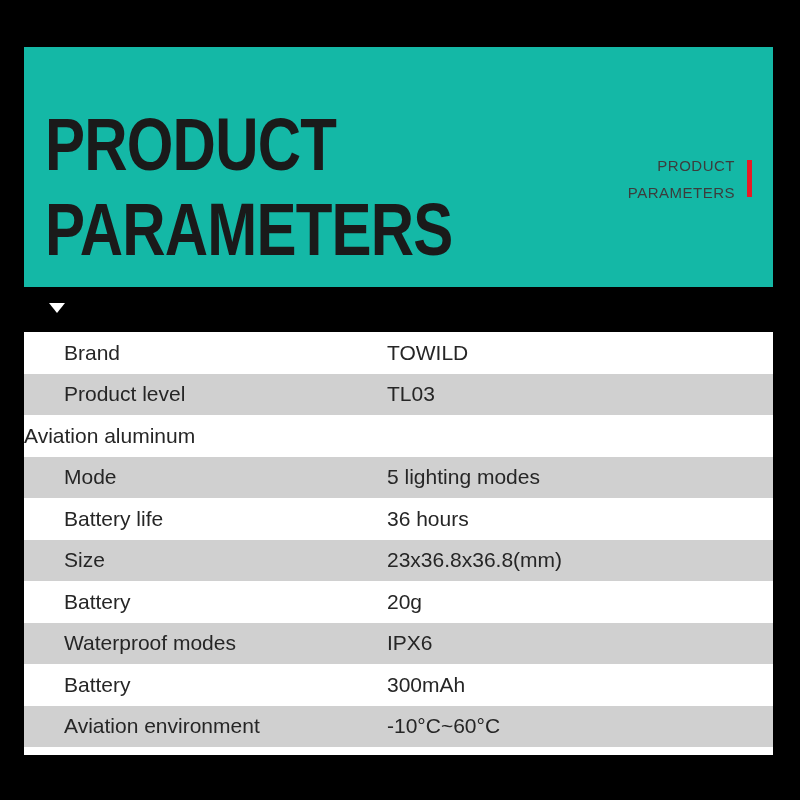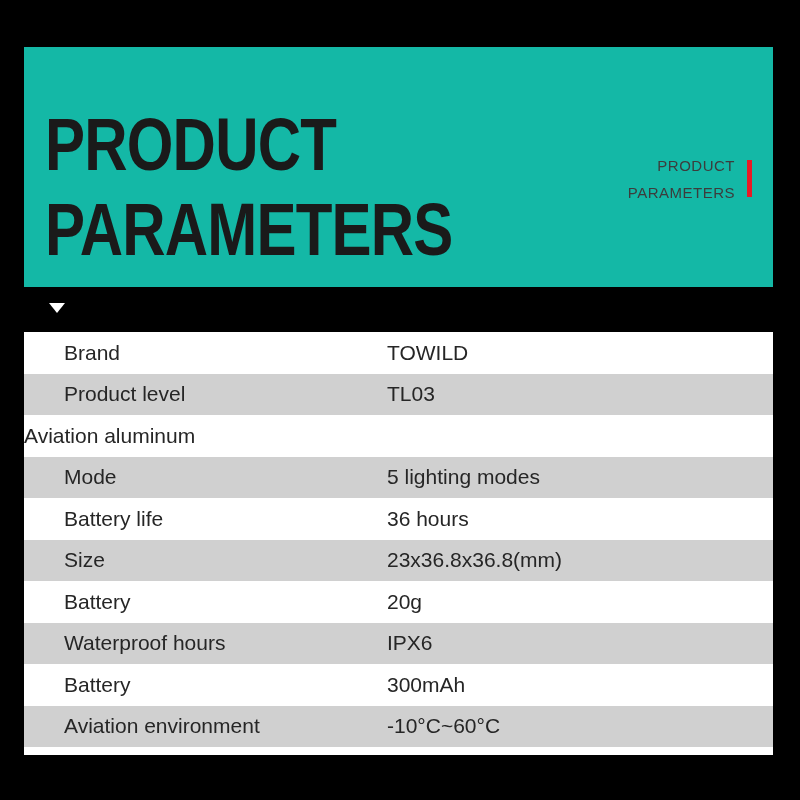--- a/index.html
+++ b/index.html
@@ -106,21 +106,21 @@
     </div>
     <div class="row">
       <div class="label">Size</div>
       <div class="value">23x36.8x36.8(mm)</div>
     </div>
     <div class="row">
       <div class="label">Battery</div>
       <div class="value">20g</div>
     </div>
     <div class="row">
-      <div class="label">Waterproof hours</div>
+      <div class="label">Waterproof modes</div>
       <div class="value">IPX6</div>
     </div>
     <div class="row">
       <div class="label">Battery</div>
       <div class="value">300mAh</div>
     </div>
     <div class="row">
       <div class="label">Aviation environment</div>
       <div class="value">-10°C~60°C</div>
     </div>

